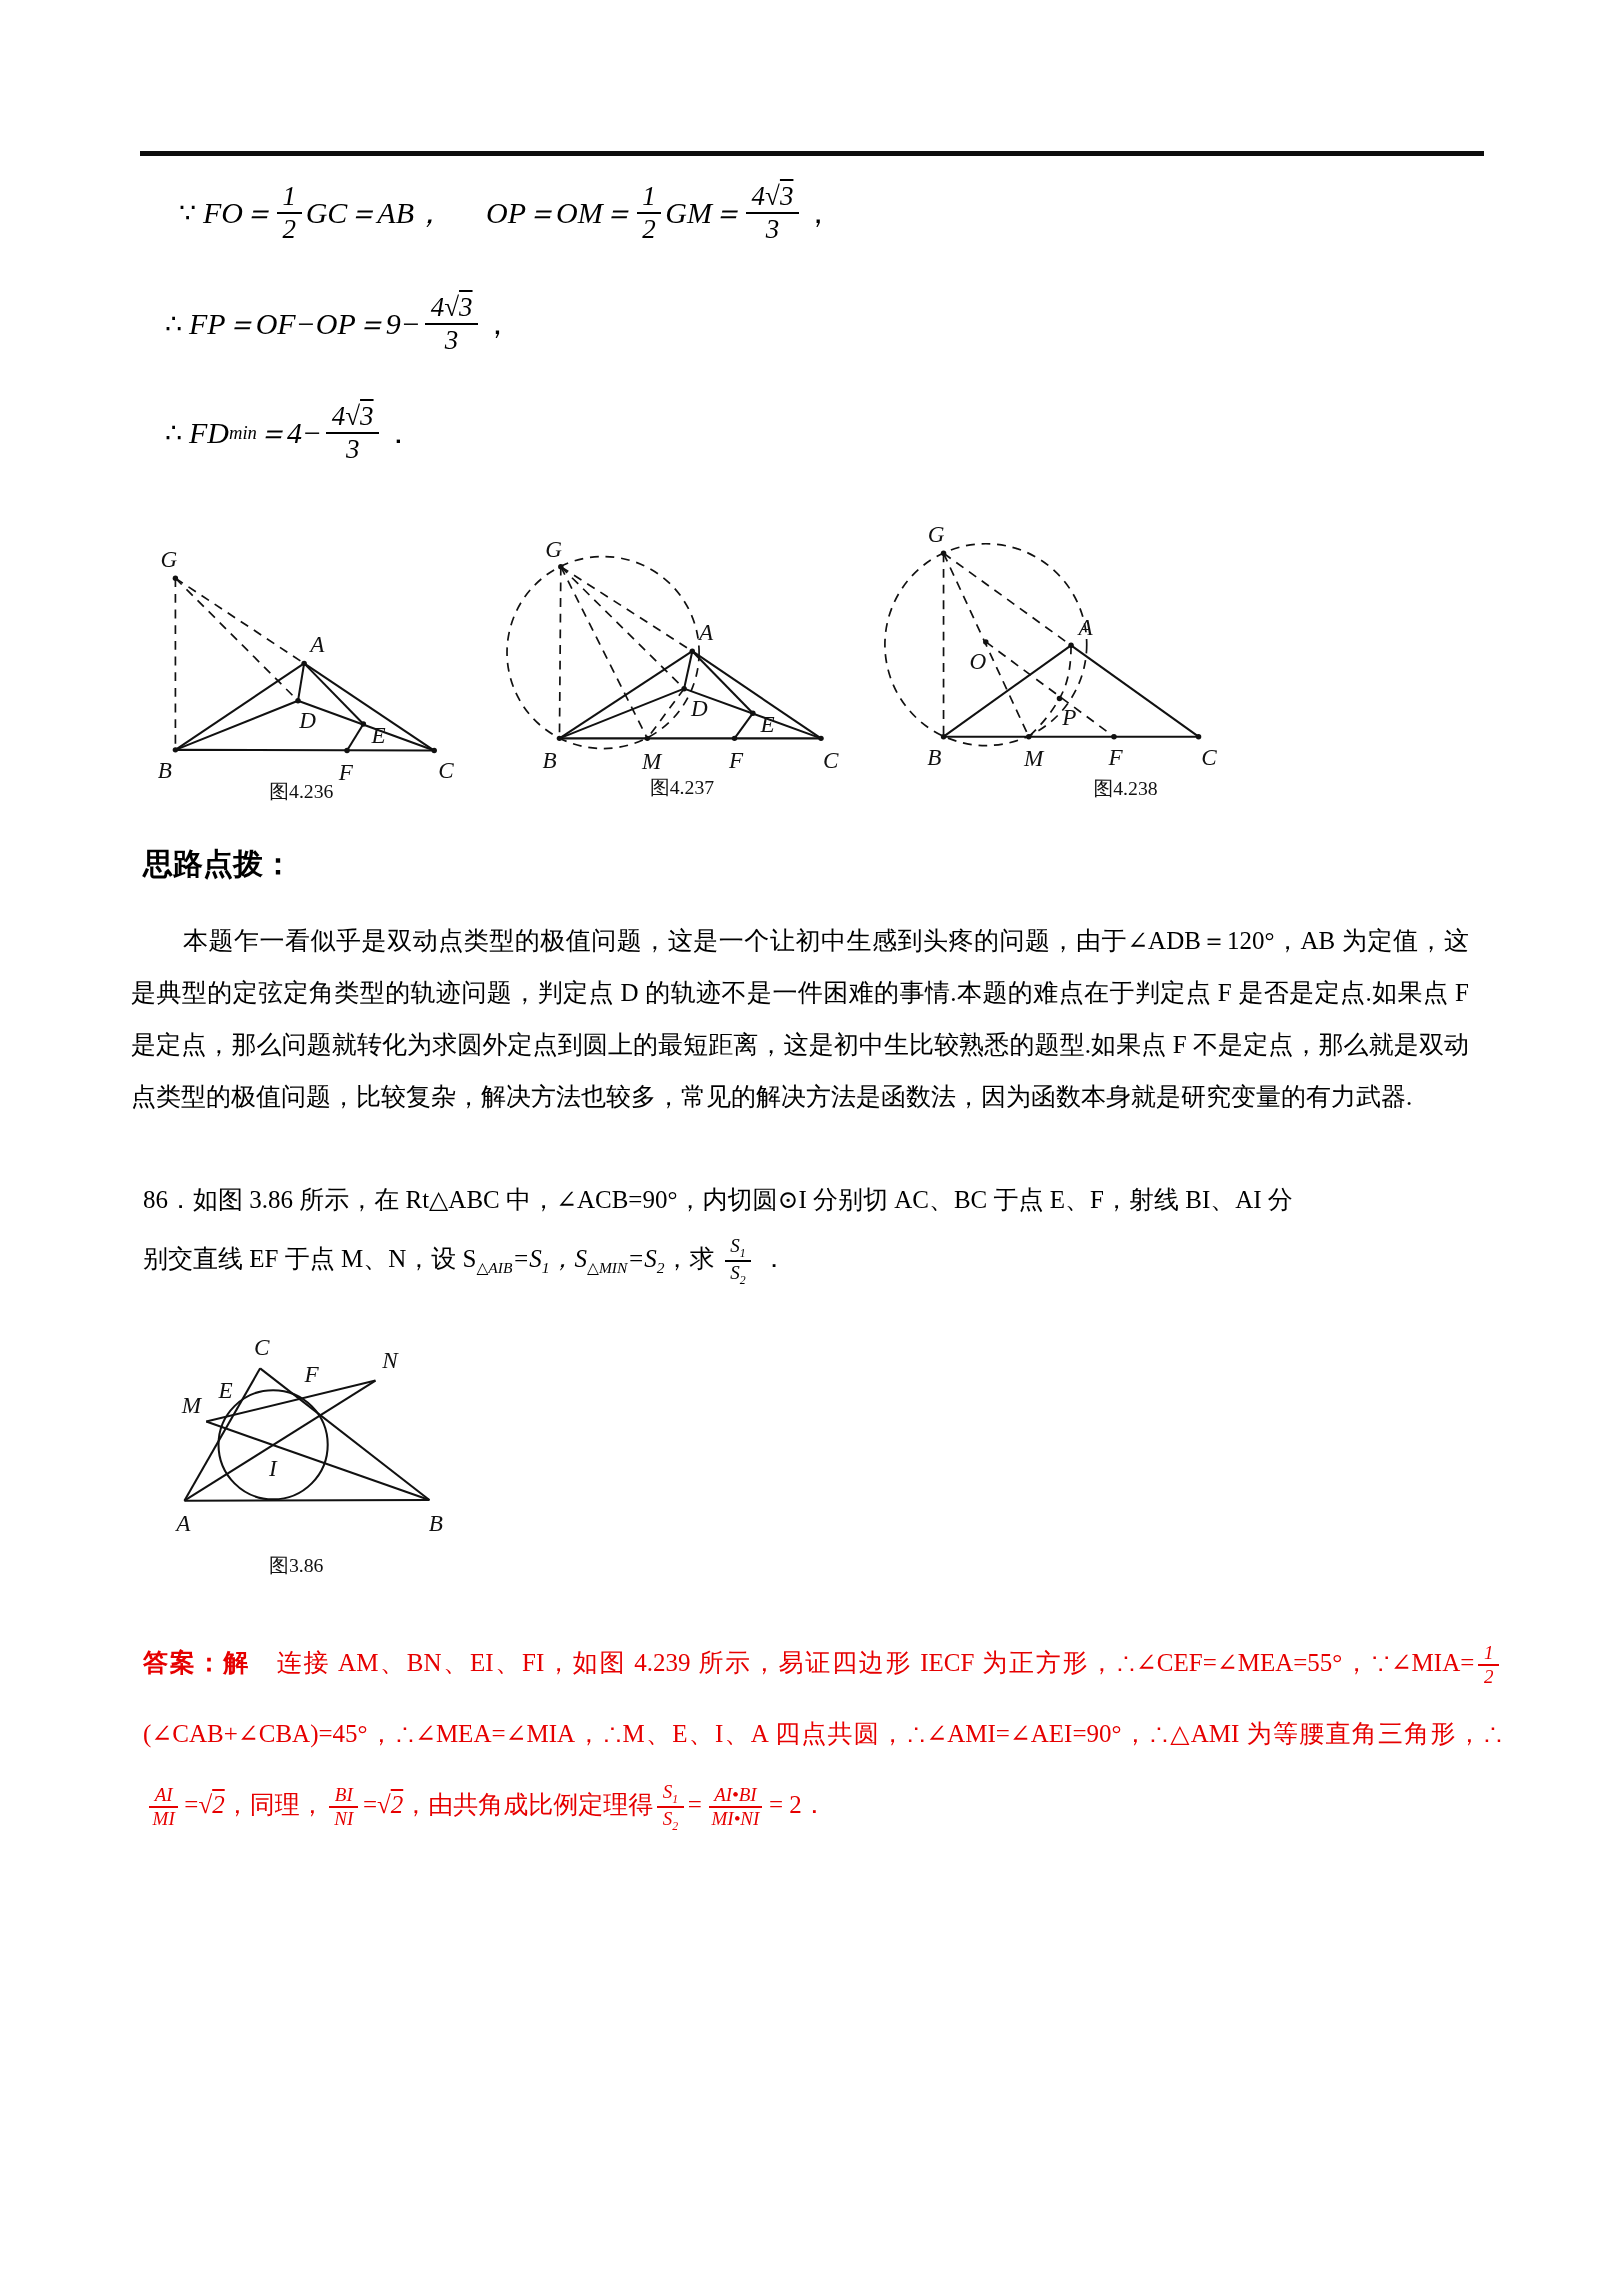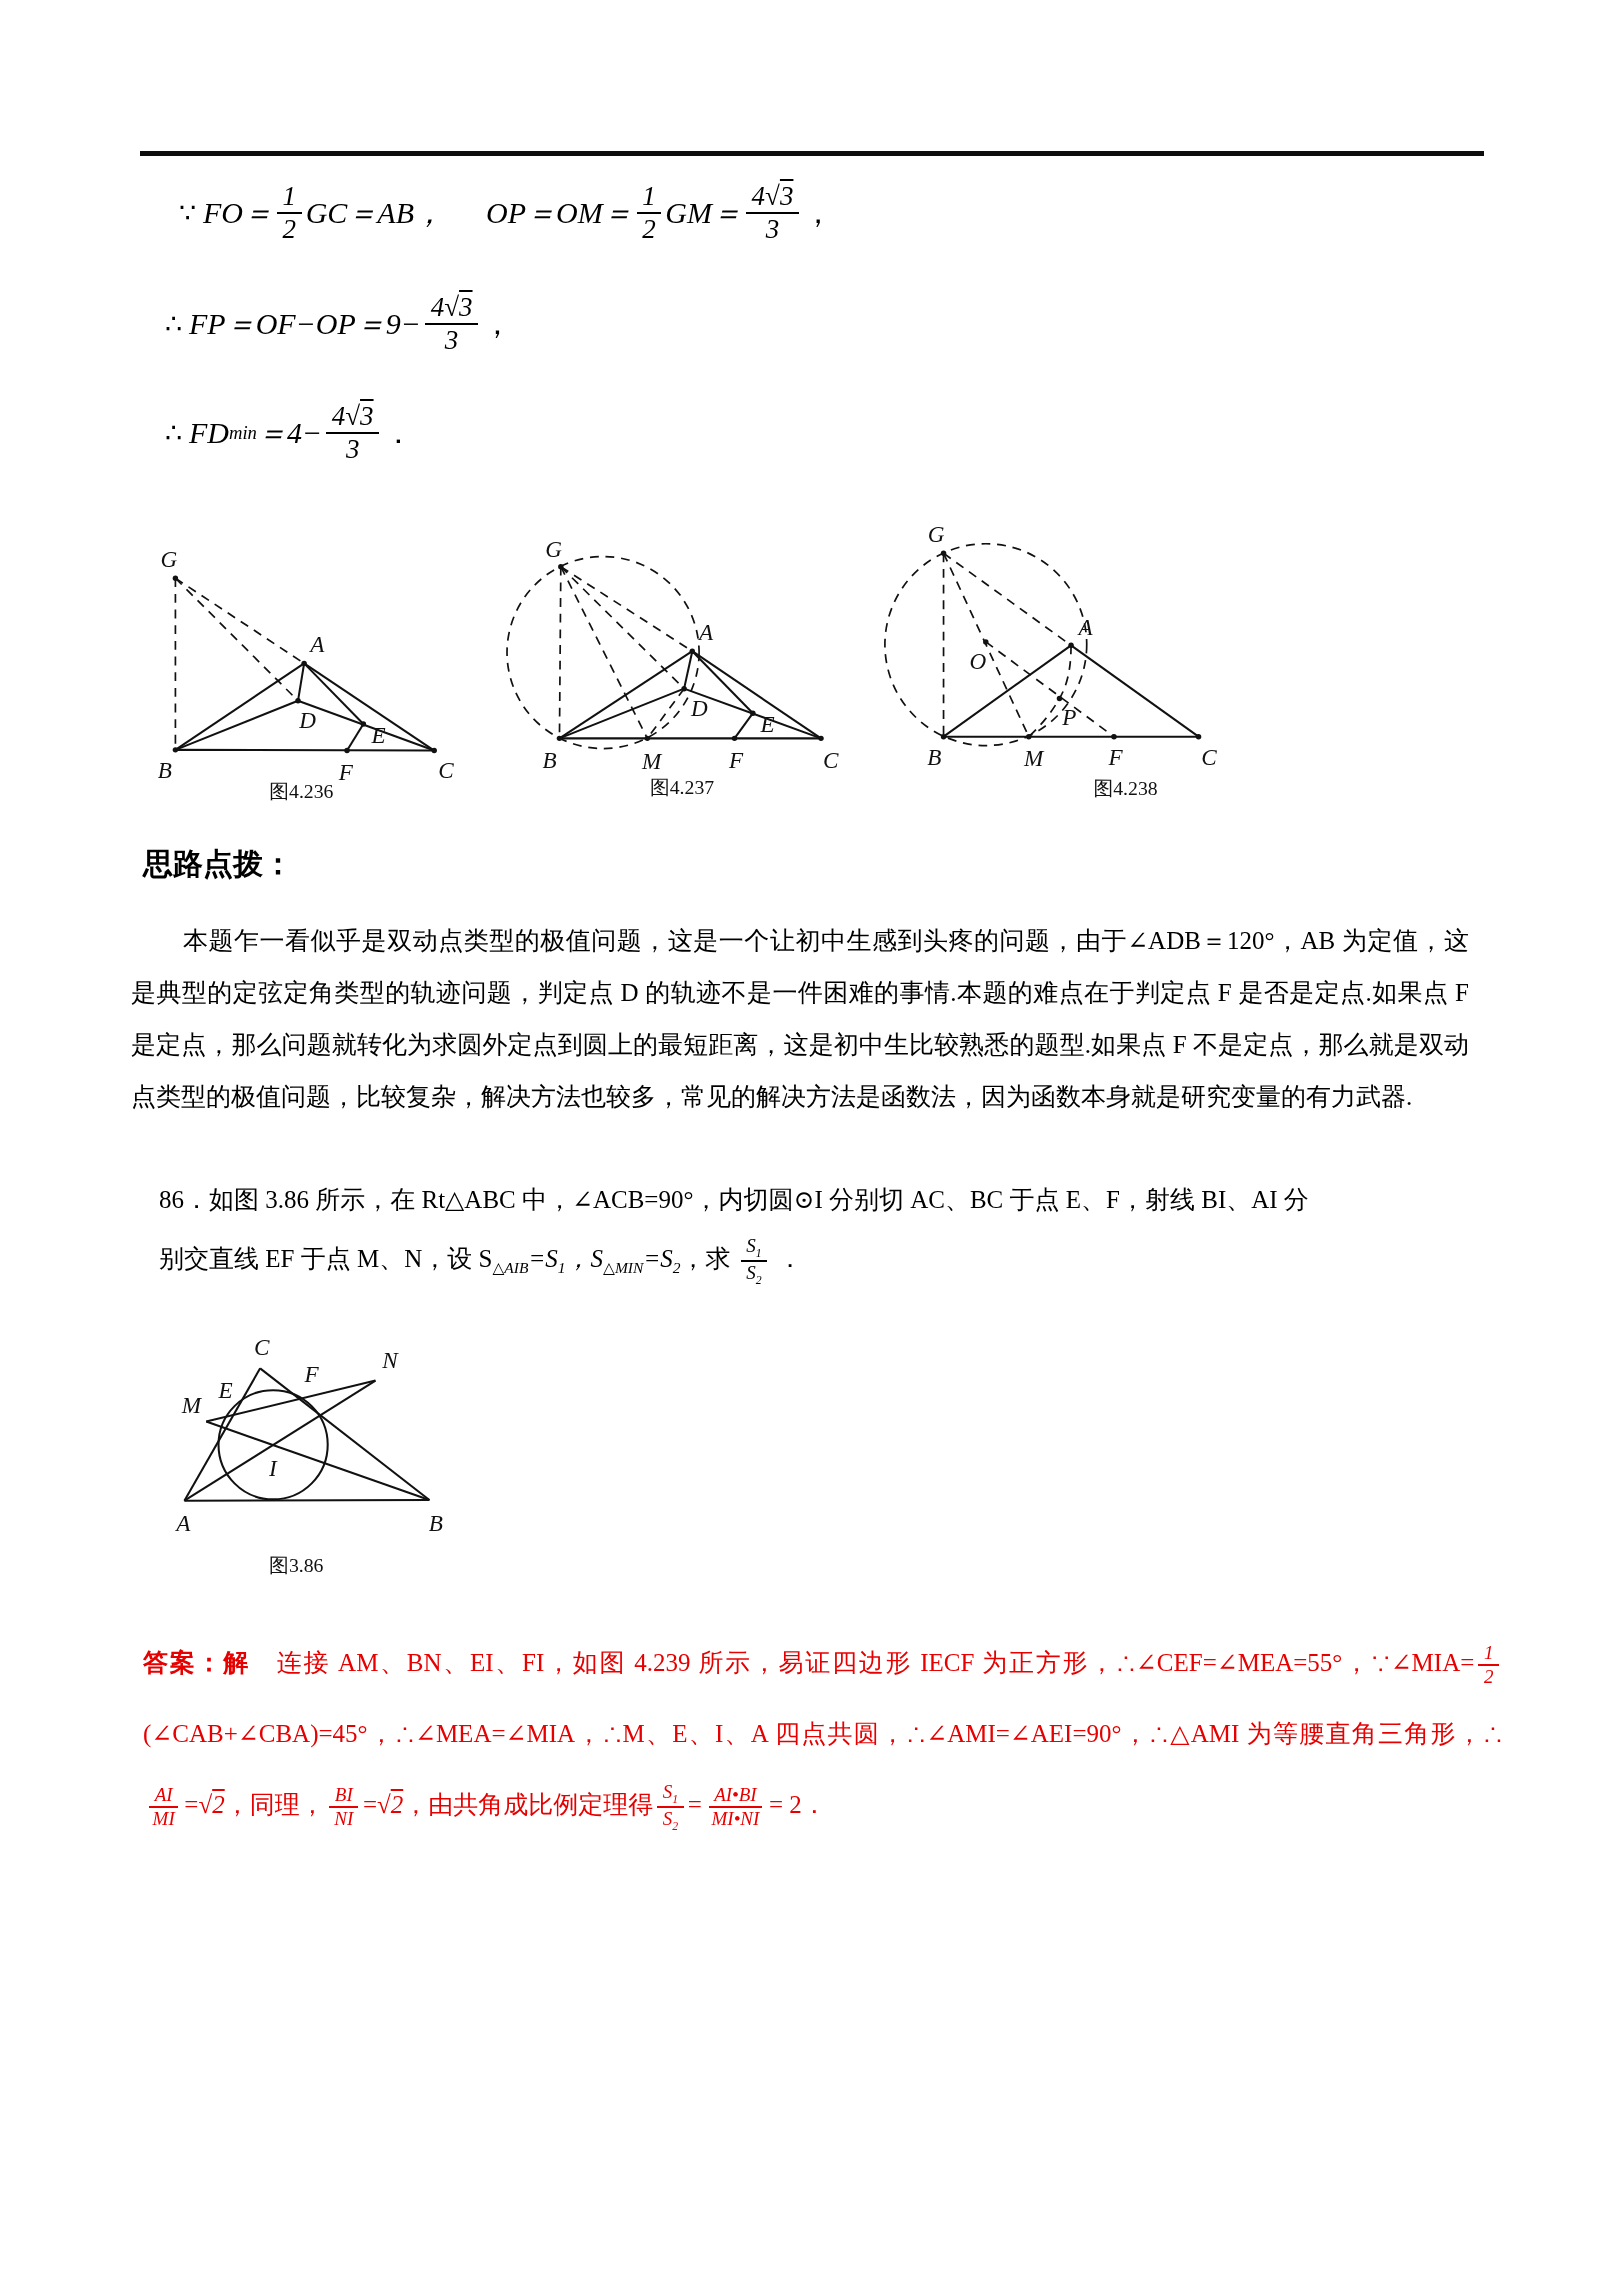--- a/index.html
+++ b/index.html
@@ -17,21 +17,21 @@
         vertical-align:middle;font-size:27px;line-height:1.15;font-style:italic;margin:0 4.1px;}
   .frac .num{display:block;border-bottom:2px solid currentColor;padding:0 5.5px;text-align:center;}
   .frac .den{display:block;padding:0 5.5px;text-align:center;}
   .rad{text-decoration:overline;}
   sub.s{font-size:0.62em;font-style:italic;}
   
   .heading{position:absolute;left:143px;top:844px;font-size:30px;font-weight:bold;
            font-family:"Liberation Sans","DejaVu Sans",sans-serif;}
   .para{position:absolute;left:131px;top:915px;width:1338px;font-size:25px;
         line-height:52px;text-align:justify;text-indent:52px;}
-  .p86{position:absolute;left:143px;top:1170px;width:1350px;font-size:25px;line-height:59px;margin-left:16px;}
+  .p86{position:absolute;left:143px;top:1170px;width:1350px;font-size:25px;line-height:59px;}
   .p86 .frac, .answer .frac{font-size:19px;font-style:italic;}
   .answer{position:absolute;left:143px;top:1627px;width:1360px;font-size:25px;
           line-height:71px;text-align:justify;}
   .b{font-weight:bold;}
   
   svg{overflow:visible;}
   .fig text{font-size:34px;font-style:italic;font-family:"Liberation Serif","DejaVu Serif",serif;fill:#111;}
   .fig text.cap{font-size:29px;font-style:normal;}
   .fig line,.fig path,.fig circle{fill:none;stroke:#111;}
   .fig .sl{stroke-width:3;}

